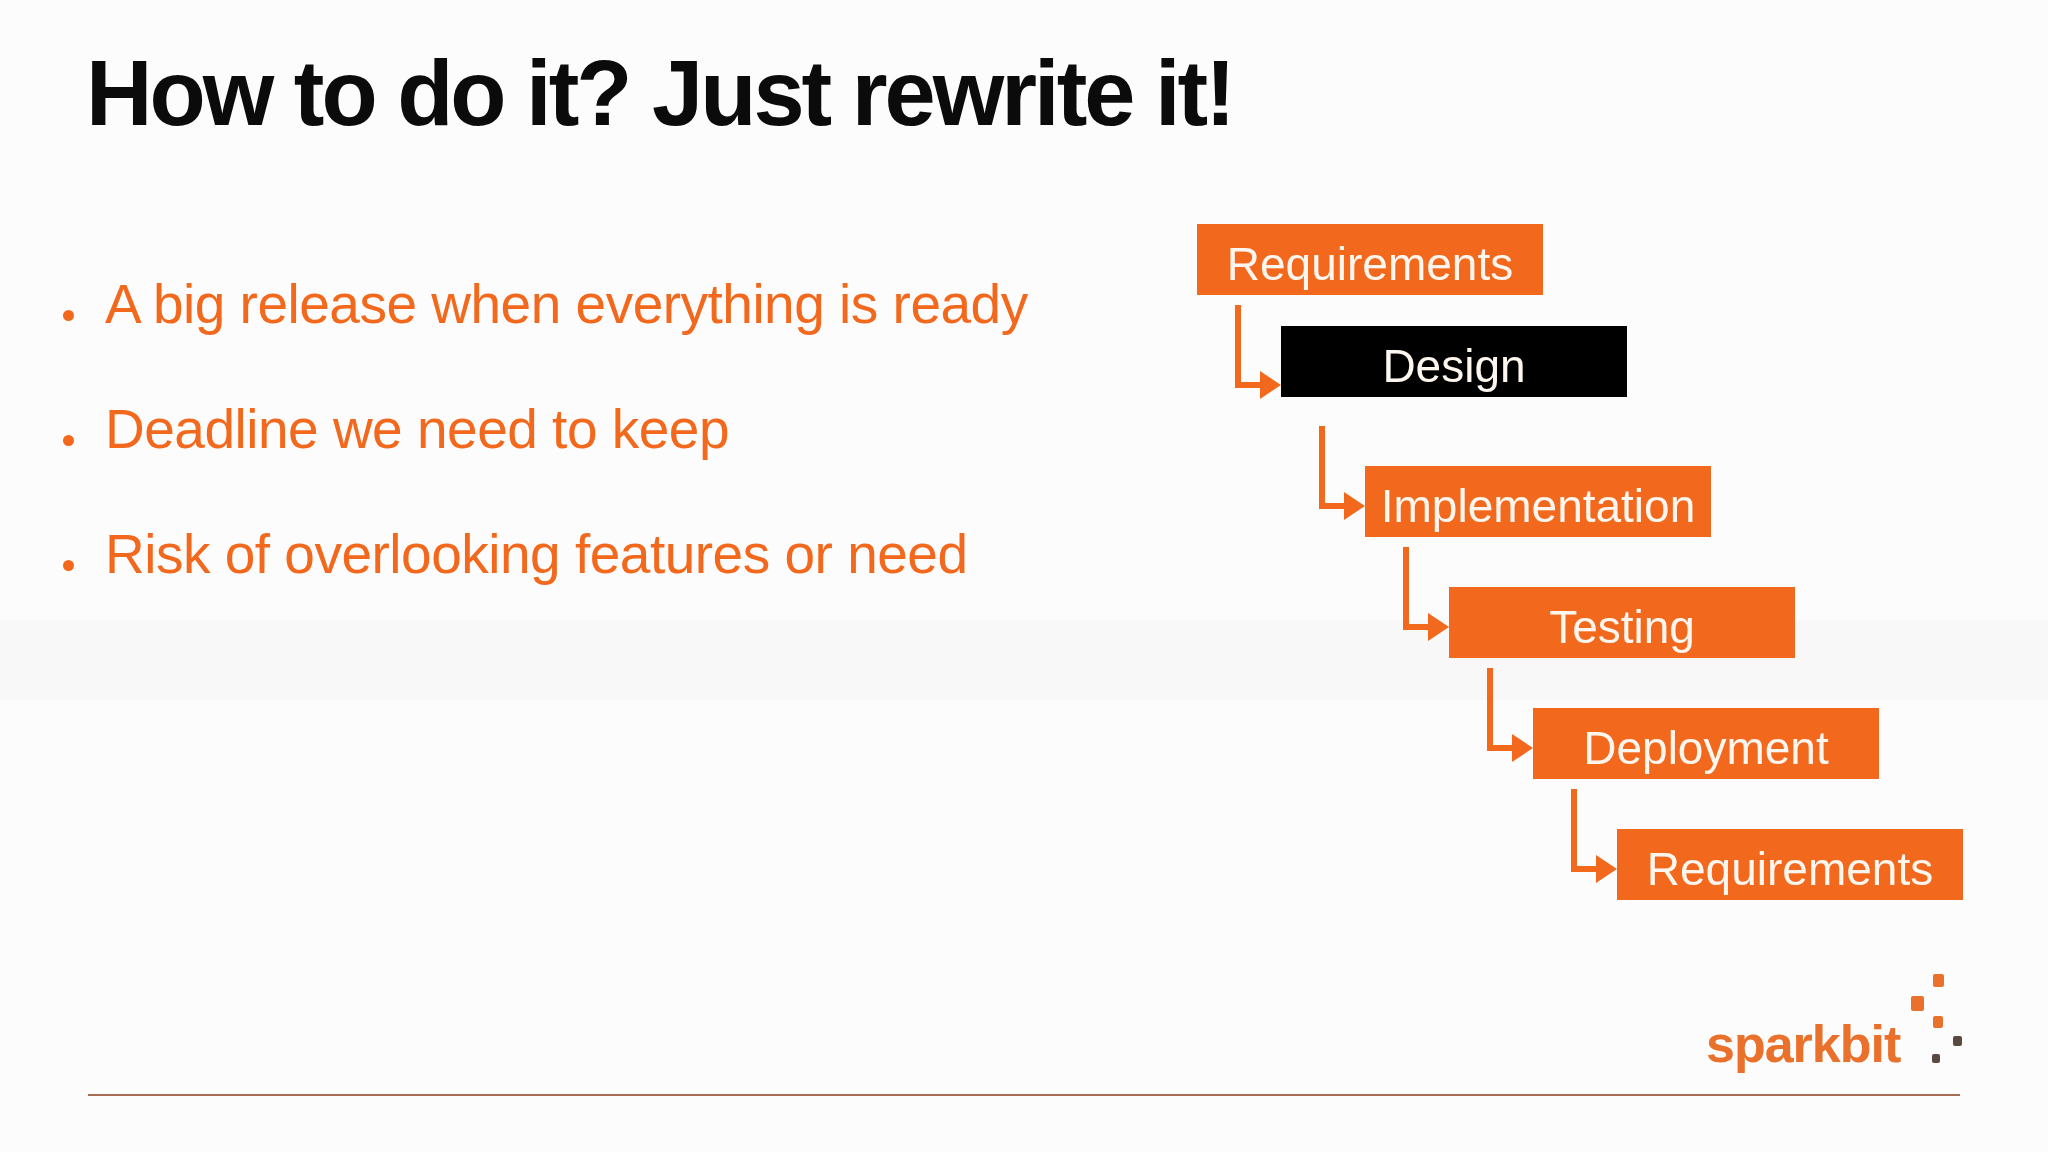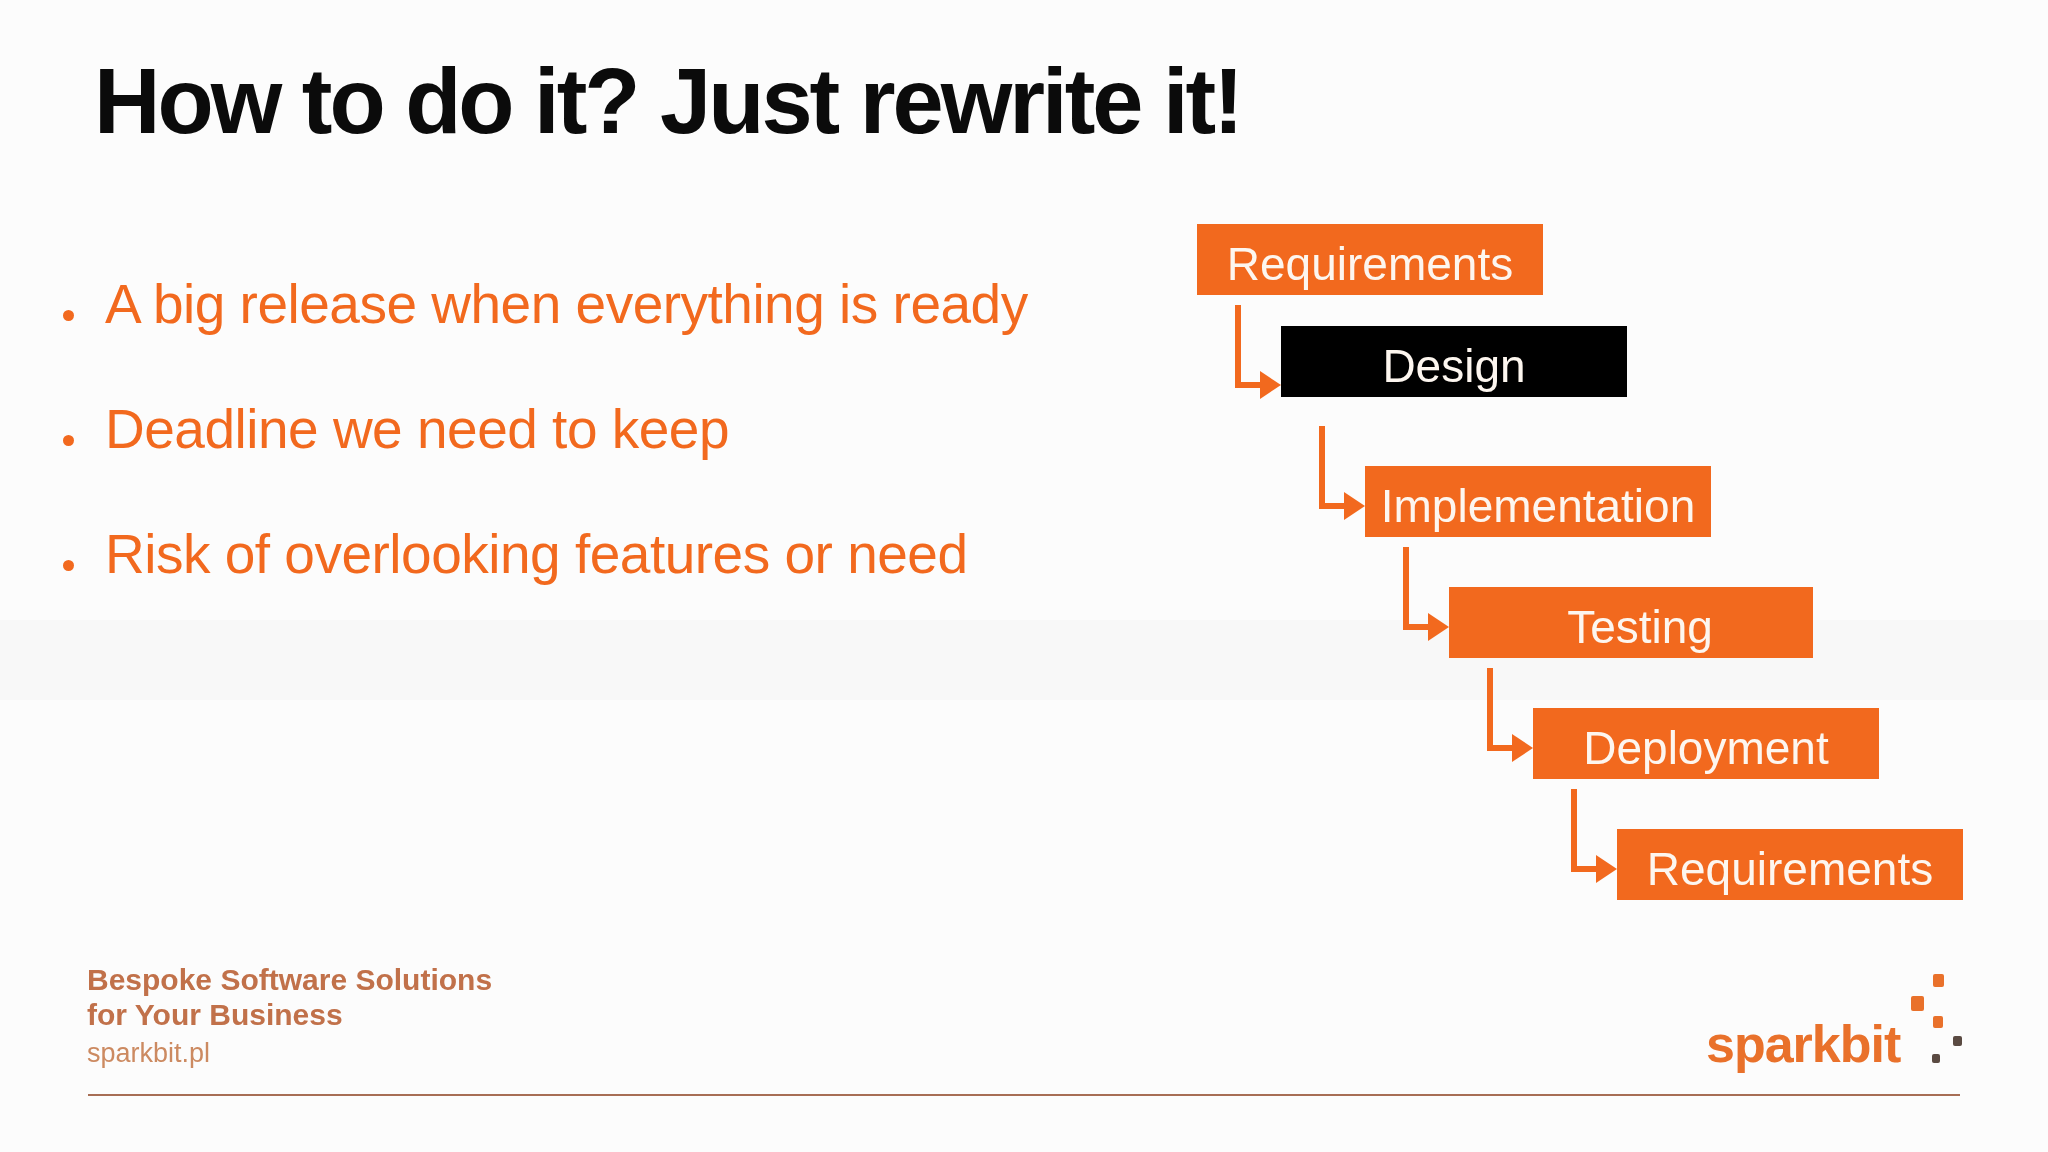--- a/index.html
+++ b/index.html
@@ -3,21 +3,21 @@
 <meta charset="utf-8">
 <style>
   html,body{margin:0;padding:0;background:#888;}
   .slide{
     position:relative;width:2048px;height:1152px;overflow:hidden;
     background:#fcfcfc;
     font-family:"Liberation Sans","DejaVu Sans",sans-serif;
   }
   .band{position:absolute;left:0;width:100%;background:rgba(0,0,0,0.015);}
   .title{
-    position:absolute;left:78px;top:30px;margin:16px;
+    position:absolute;left:78px;top:30px;margin:8px;
     font-size:92px;font-weight:bold;letter-spacing:-3px;color:#0b0b0b;
     line-height:1.2;white-space:nowrap;
   }
   .bullets{position:absolute;left:0;top:0;}
   .bullet-row{position:absolute;left:58px;display:flex;align-items:flex-start;white-space:nowrap;}
   .bullet-dot{
     width:11px;height:11px;border-radius:50%;
     margin:38px 0 0 5px;flex:0 0 auto;
   }
   .bullet-text{
@@ -74,36 +74,31 @@
       <div class="conn" style="left: 1235px; top: 382px; width: 28px; height: 6px; background: rgb(242, 105, 30);"></div>
       <div class="arrowhead" style="left: 1260px; top: 371px; border-left: 21px solid rgb(242, 105, 30);"></div>
       <div class="stage-box" style="left: 1281px; top: 326px; background: #000000; color: rgb(253, 246, 239);">Design</div>
       <div class="conn" style="left: 1319px; top: 426px; width: 6px; height: 83px; background: rgb(242, 105, 30);"></div>
       <div class="conn" style="left: 1319px; top: 503px; width: 28px; height: 6px; background: rgb(242, 105, 30);"></div>
       <div class="arrowhead" style="left: 1344px; top: 492px; border-left: 21px solid rgb(242, 105, 30);"></div>
       <div class="stage-box" style="left: 1365px; top: 466px; background: rgb(242, 105, 30); color: rgb(253, 246, 239);">Implementation</div>
       <div class="conn" style="left: 1403px; top: 547px; width: 6px; height: 83px; background: rgb(242, 105, 30);"></div>
       <div class="conn" style="left: 1403px; top: 624px; width: 28px; height: 6px; background: rgb(242, 105, 30);"></div>
       <div class="arrowhead" style="left: 1428px; top: 613px; border-left: 21px solid rgb(242, 105, 30);"></div>
-      <div class="stage-box" style="left: 1449px; top: 587px; background: rgb(242, 105, 30); color: rgb(253, 246, 239); padding-left: 18px;">Testing</div>
+      <div class="stage-box" style="left: 1449px; top: 587px; background: rgb(242, 105, 30); color: rgb(253, 246, 239);">Testing</div>
       <div class="conn" style="left: 1487px; top: 668px; width: 6px; height: 83px; background: rgb(242, 105, 30);"></div>
       <div class="conn" style="left: 1487px; top: 745px; width: 28px; height: 6px; background: rgb(242, 105, 30);"></div>
       <div class="arrowhead" style="left: 1512px; top: 734px; border-left: 21px solid rgb(242, 105, 30);"></div>
       <div class="stage-box" style="left: 1533px; top: 708px; background: rgb(242, 105, 30); color: rgb(253, 246, 239);">Deployment</div>
       <div class="conn" style="left: 1571px; top: 789px; width: 6px; height: 83px; background: rgb(242, 105, 30);"></div>
       <div class="conn" style="left: 1571px; top: 866px; width: 28px; height: 6px; background: rgb(242, 105, 30);"></div>
       <div class="arrowhead" style="left: 1596px; top: 855px; border-left: 21px solid rgb(242, 105, 30);"></div>
       <div class="stage-box" style="left: 1617px; top: 829px; background: rgb(242, 105, 30); color: rgb(253, 246, 239);">Requirements</div>
     </div>
 
-  <div class="footer-left">
-    <div class="tagline1" style="color: rgb(193, 113, 74);">Bespoke Software Solutions</div>
-    <div class="tagline2" style="color: rgb(193, 113, 74);">for Your Business</div>
-    <div class="site" style="color: rgb(204, 138, 97);">sparkbit.pl</div>
-  </div>
 
   <div class="logo-text" style="color: rgb(233, 113, 43);">sparkbit</div>
   <div id="logo-dots">
       <div class="logo-dot" style="left: 1933px; top: 974px; width: 11px; height: 13px; background: rgb(233, 113, 43); border-radius: 2px;"></div>
       <div class="logo-dot" style="left: 1911px; top: 996px; width: 13px; height: 15px; background: rgb(233, 113, 43); border-radius: 2px;"></div>
       <div class="logo-dot" style="left: 1933px; top: 1016px; width: 10px; height: 12px; background: rgb(233, 113, 43); border-radius: 2px;"></div>
       <div class="logo-dot" style="left: 1953px; top: 1036px; width: 9px; height: 10px; background: rgb(90, 74, 66); border-radius: 2px;"></div>
       <div class="logo-dot" style="left: 1932px; top: 1054px; width: 8px; height: 9px; background: rgb(90, 74, 66); border-radius: 2px;"></div>
     </div>
 

